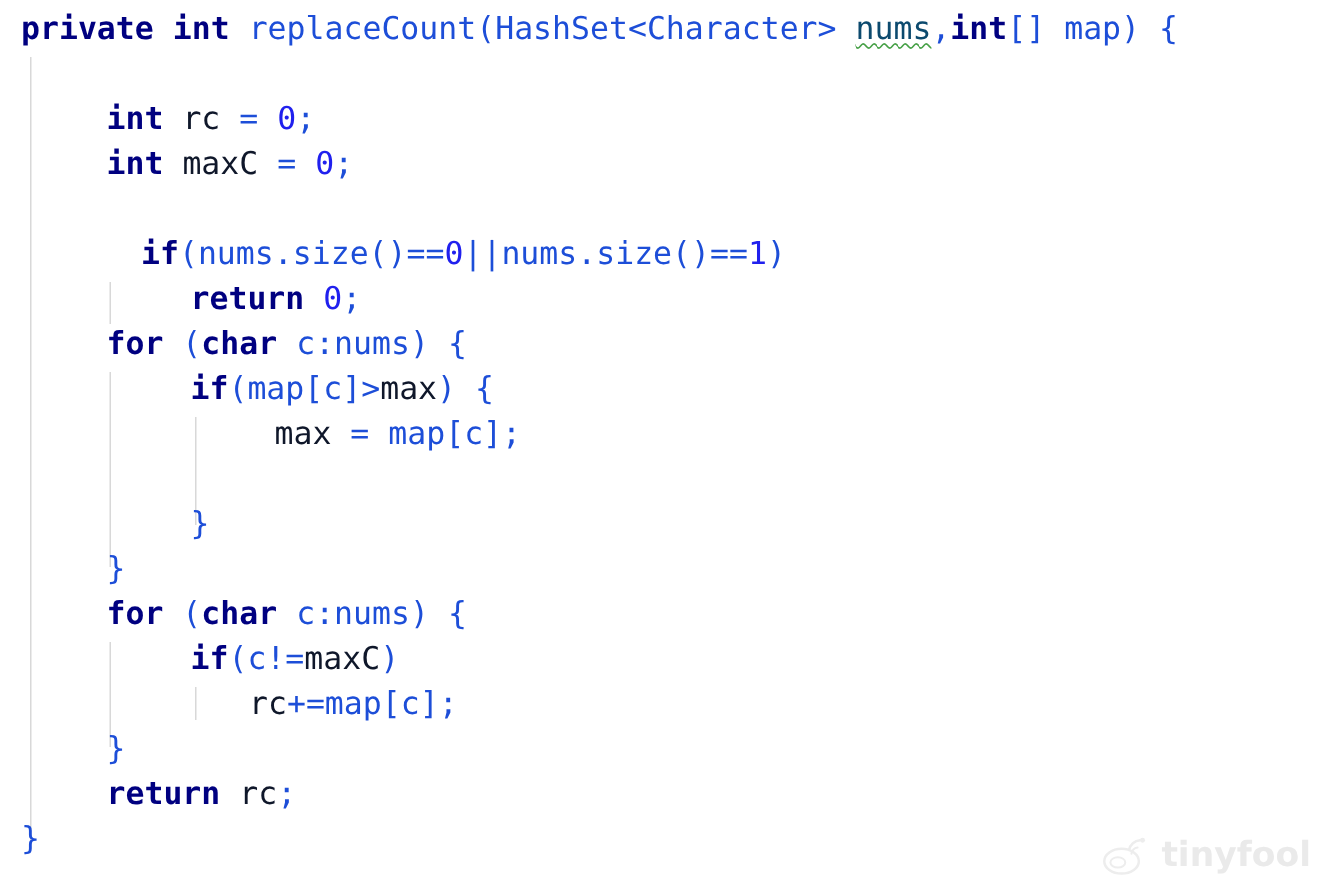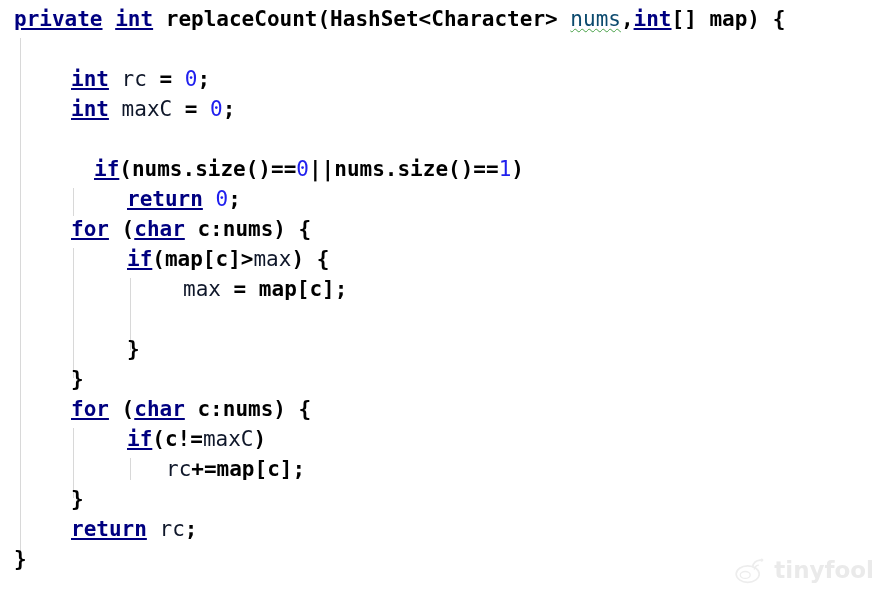--- a/index.html
+++ b/index.html
@@ -36,23 +36,23 @@
     height: 30px;
     line-height: 30px;
     white-space: pre;
     font-family: "DejaVu Sans Mono", "Liberation Mono", monospace;
     font-size: 21px;
     letter-spacing: 0px;
     color: #000000;
   }
 
   
-  .kw       { color: #000080; font-weight: bold; text-decoration: underline; }
+  .kw       { color: #000080; font-weight: bold; }
   .num      { color: #2020ee; }
-  .plain    { color: #000000; font-weight: bold; }
+  .plain    { color: #1d4ed8; }
   .localvar { color: #0f172a; text-underline-offset: 3px; }
   .warnvar  {
     color: #0c4a6e;
     text-decoration: underline wavy #46a046;
     text-decoration-thickness: 1px;
     text-underline-offset: 2px;
   }
 
   
   .indent-guide {

